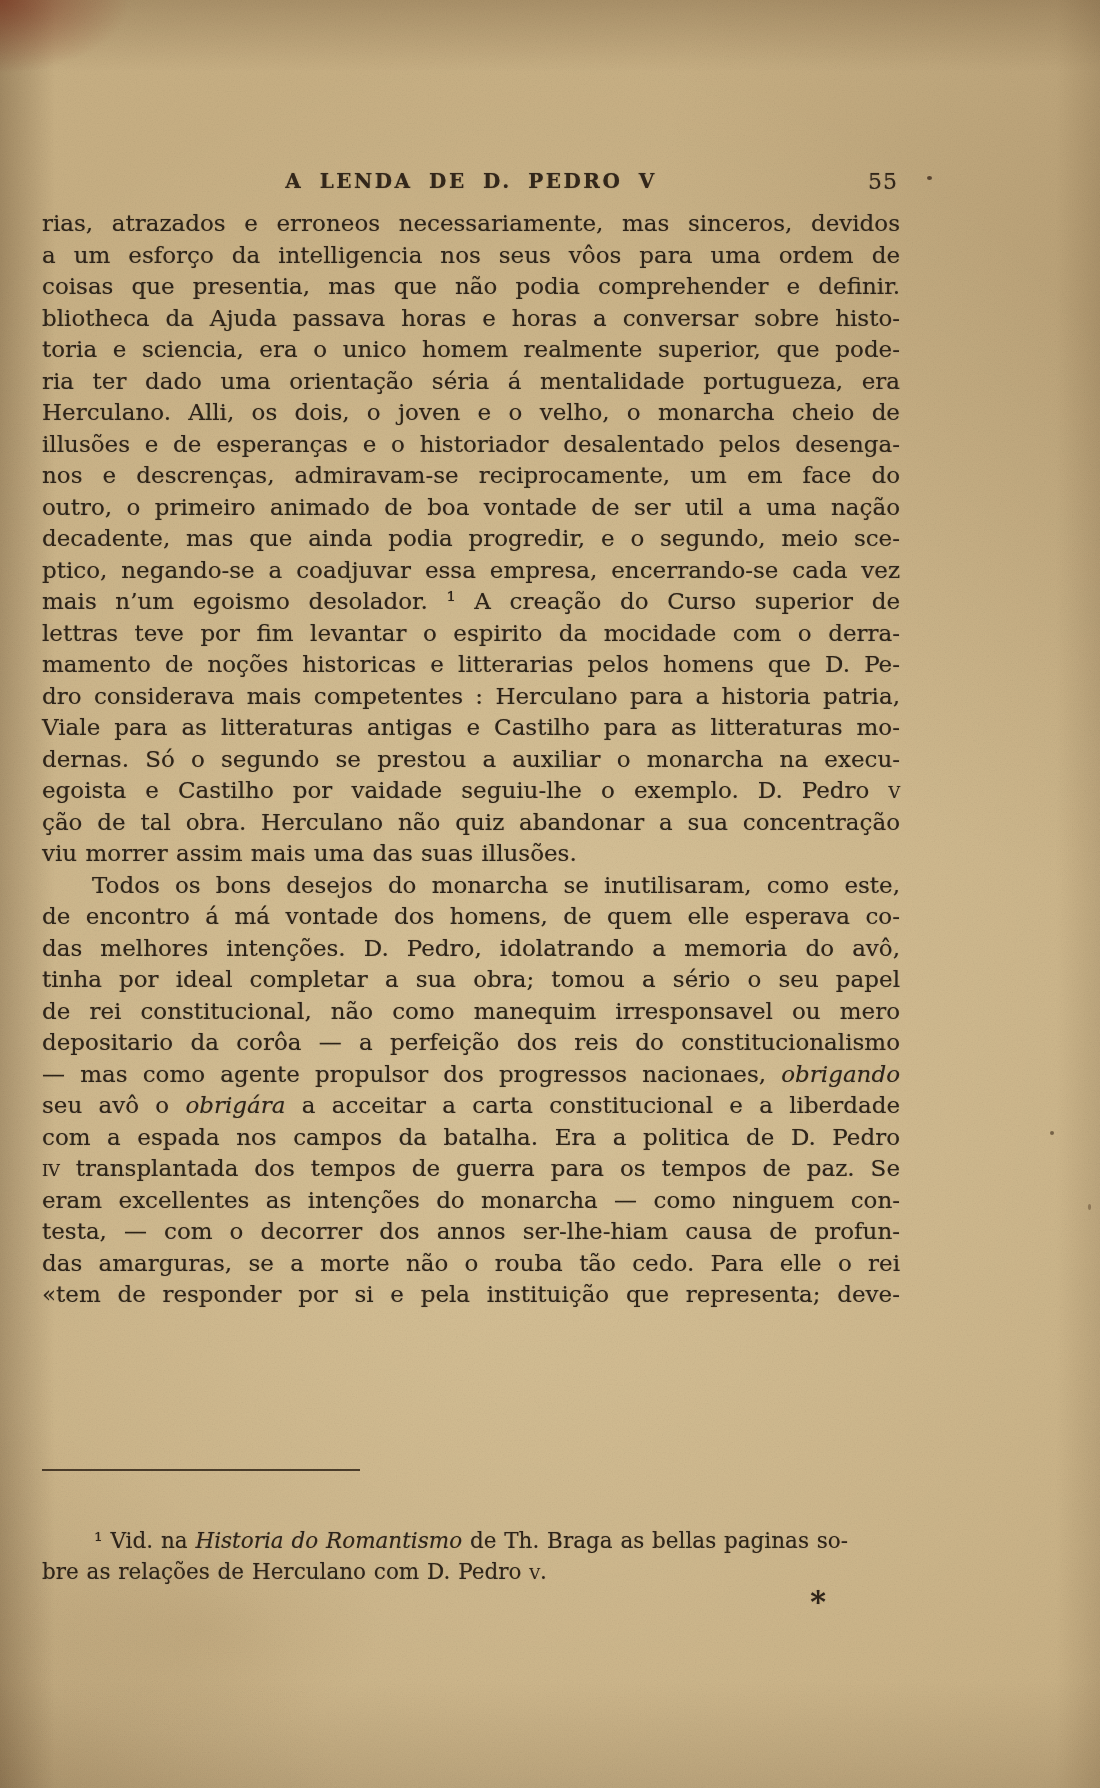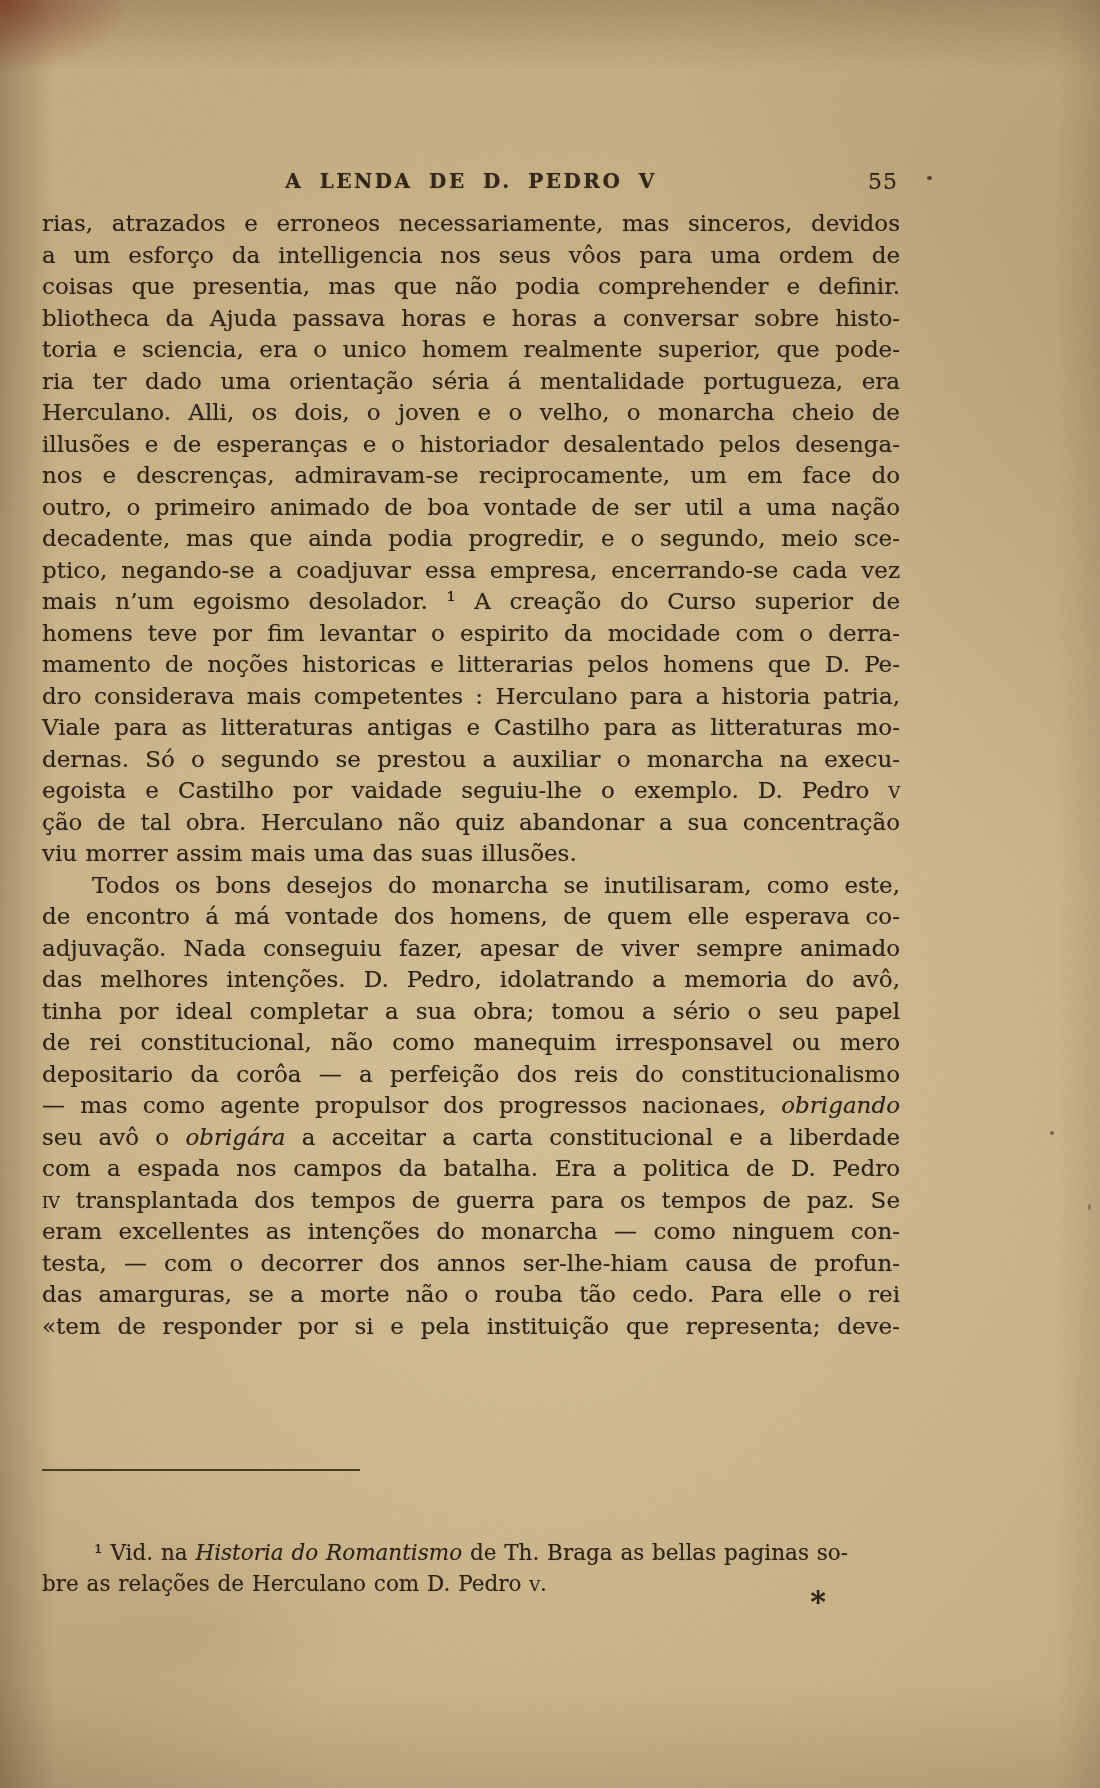--- a/index.html
+++ b/index.html
@@ -67,21 +67,21 @@
     position: absolute; left: 42px; top: 1469px; width: 318px; height: 2px;
     background: rgba(52,39,25,0.85);
   }
   .footnote {
     position: absolute; left: 42px; top: 1526px; width: 858px;
     font-size: 21.5px; line-height: 30.5px;
     color: #2e2419;
     text-shadow: 0 0 1px rgba(47,36,26,0.4);
     word-spacing: 1px;
   }
-  .fn-line.first { text-indent: 52px; margin-top: 12px; }
+  .fn-line.first { text-indent: 52px; }
 
   .footer-asterisk {
     position: absolute; left: 804px; top: 1584px; width: 28px;
     font-size: 30px; font-weight: bold; text-align: center;
     color: #2e2419; text-shadow: 0 0 1px rgba(47,36,26,0.5);
   }
 
   .speck { position: absolute; border-radius: 50%; }
   .speck-1 { left: 927px; top: 176px; width: 5px; height: 4px; background: #453223; opacity: .85; }
   .speck-2 { left: 1050px; top: 1131px; width: 4px; height: 4px; background: #54402b; opacity: .7; }
@@ -107,31 +107,30 @@
       <div class="line">bliotheca da Ajuda passava horas e horas a conversar sobre histo-</div>
       <div class="line">toria e sciencia, era o unico homem realmente superior, que pode-</div>
       <div class="line">ria ter dado uma orientação séria á mentalidade portugueza, era</div>
       <div class="line">Herculano. Alli, os dois, o joven e o velho, o monarcha cheio de</div>
       <div class="line">illusões e de esperanças e o historiador desalentado pelos desenga-</div>
       <div class="line">nos e descrenças, admiravam-se reciprocamente, um em face do</div>
       <div class="line">outro, o primeiro animado de boa vontade de ser util a uma nação</div>
       <div class="line">decadente, mas que ainda podia progredir, e o segundo, meio sce-</div>
       <div class="line">ptico, negando-se a coadjuvar essa empresa, encerrando-se cada vez</div>
       <div class="line">mais n’um egoismo desolador. ¹ A creação do Curso superior de</div>
-      <div class="line">homens teve por fim levantar o espirito da mocidade com o derra-</div>
+      <div class="line">lettras teve por fim levantar o espirito da mocidade com o derra-</div>
       <div class="line">mamento de noções historicas e litterarias pelos homens que D. Pe-</div>
       <div class="line">dro considerava mais competentes : Herculano para a historia patria,</div>
       <div class="line">Viale para as litteraturas antigas e Castilho para as litteraturas mo-</div>
       <div class="line">dernas. Só o segundo se prestou a auxiliar o monarcha na execu-</div>
       <div class="line">egoista e Castilho por vaidade seguiu-lhe o exemplo. D. Pedro <span class="sc">v</span></div>
       <div class="line">ção de tal obra. Herculano não quiz abandonar a sua concentração</div>
       <div class="line end">viu morrer assim mais uma das suas illusões.</div>
       <div class="line indent">Todos os bons desejos do monarcha se inutilisaram, como este,</div>
       <div class="line">de encontro á má vontade dos homens, de quem elle esperava co-</div>
-      <div class="line">adjuvação. Nada conseguiu fazer, apesar de viver sempre animado</div>
       <div class="line">das melhores intenções. D. Pedro, idolatrando a memoria do avô,</div>
       <div class="line">tinha por ideal completar a sua obra; tomou a sério o seu papel</div>
       <div class="line">de rei constitucional, não como manequim irresponsavel ou mero</div>
       <div class="line">depositario da corôa — a perfeição dos reis do constitucionalismo</div>
       <div class="line">— mas como agente propulsor dos progressos nacionaes, <i>obrigando</i></div>
       <div class="line">seu avô o <i>obrigára</i> a acceitar a carta constitucional e a liberdade</div>
       <div class="line">com a espada nos campos da batalha. Era a politica de D. Pedro</div>
       <div class="line"><span class="sc">iv</span> transplantada dos tempos de guerra para os tempos de paz. Se</div>
       <div class="line">eram excellentes as intenções do monarcha — como ninguem con-</div>
       <div class="line">testa, — com o decorrer dos annos ser-lhe-hiam causa de profun-</div>

